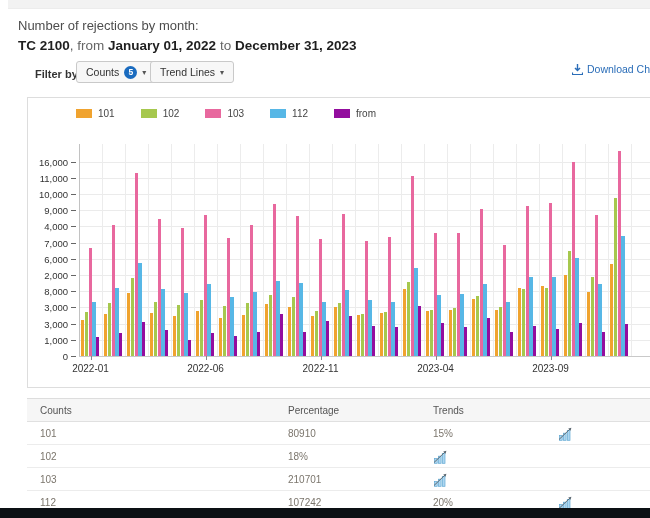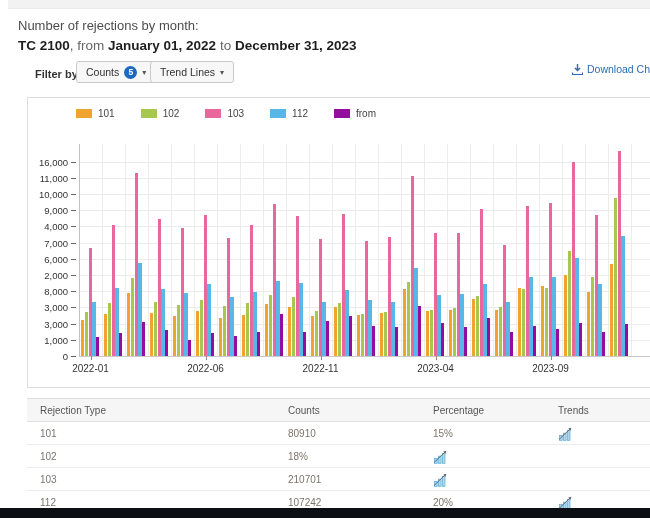--- a/index.html
+++ b/index.html
@@ -306,21 +306,20 @@
         <div class="bar" style="left: 531.1px; height: 92px; background: rgb(240, 163, 47);"></div>
         <div class="bar" style="left: 534.85px; height: 158px; background: rgb(166, 200, 78);"></div>
         <div class="bar" style="left: 538.6px; height: 205px; background: rgb(232, 104, 158);"></div>
         <div class="bar" style="left: 542.35px; height: 120px; background: rgb(87, 183, 230);"></div>
         <div class="bar" style="left: 546.1px; height: 32px; background: rgb(147, 13, 158);"></div>
       </div>
   </div>
 
   <div class="data-table">
     <div class="t-row t-head">
-      <div>Rejection Type</div>
       <div>Counts</div>
       <div>Percentage</div>
       <div>Trends</div>
     </div>
     <div>
         <div class="t-row t-body-row">
           <div>101</div>
           <div>80910</div>
           <div>15%</div>
           <div><button class="trend-btn"><svg width="15" height="14" viewBox="0 0 15 14">

